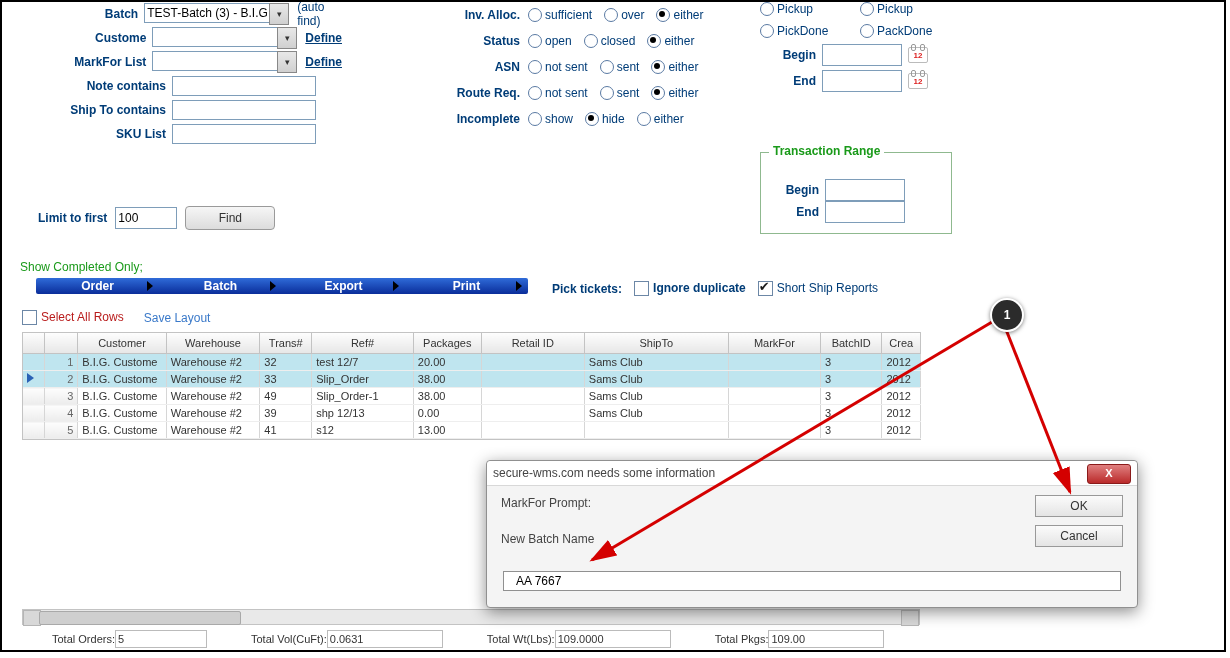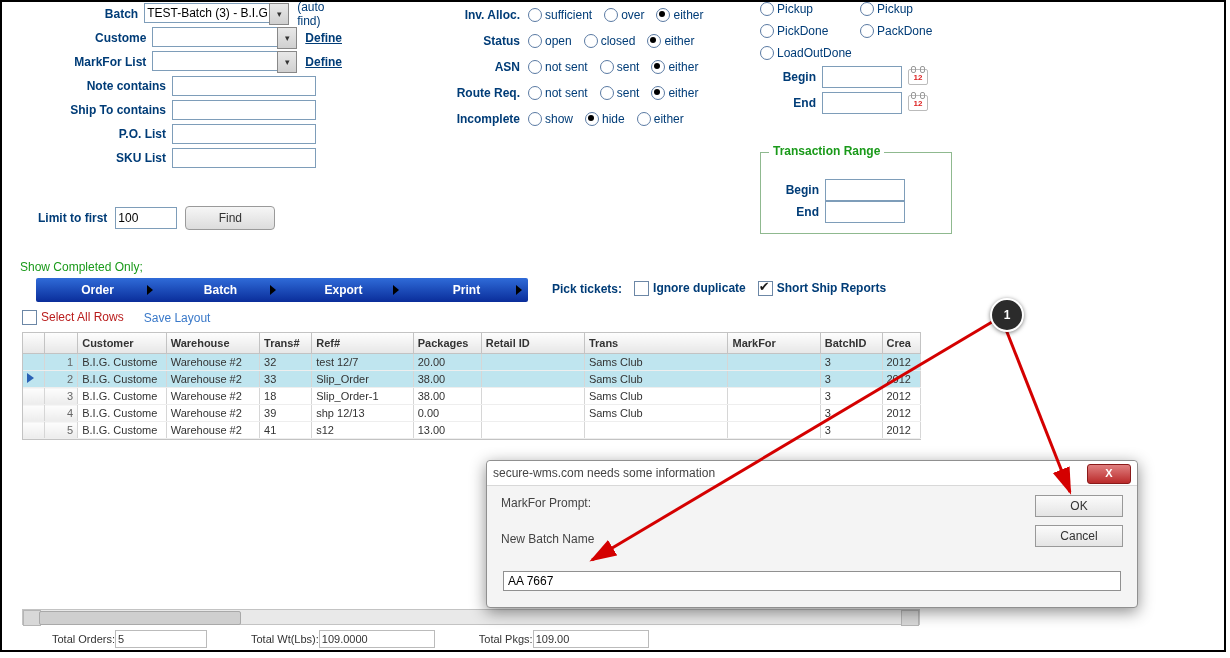--- a/index.html
+++ b/index.html
@@ -129,21 +129,21 @@
   .limit-row .lbl{font-weight:bold;}
   .limit-row input{width:56px;height:20px;border:1px solid #7e9db9;font-size:12px;padding:0 2px;}
   .find-btn{
     width:90px;height:24px;border:1px solid #9a9a9a;border-radius:4px;
     background:linear-gradient(#f6f6f6,#dcdcdc);cursor:pointer;font-size:12px; color:#333;
   }
   .show-completed{
     position:absolute;left:18px;top:258px;color:#1a9a1a;
   }
   .menubar{
-    position:absolute;left:34px;top:276px;height:24px;width:492px;
+    position:absolute;left:34px;top:276px;height:16px;width:492px;
     background:linear-gradient(#2f6bd8,#0a2d9a);border-radius:2px;
     display:flex;align-items:center;color:#fff;font-weight:bold;
   }
   .menubar .mi{flex:1;text-align:center;position:relative;cursor:pointer;}
   .menubar .arw{
     position:absolute;right:6px;top:50%;transform:translateY(-50%);
     width:0;height:0;border-top:5px solid transparent;border-bottom:5px solid transparent;border-left:6px solid #000;
   }
   .pickticket{
     position:absolute;left:550px;top:279px;display:flex;align-items:center;gap:12px;
@@ -158,21 +158,21 @@
   .sellayout .save-layout{color:#3a79c9;cursor:pointer;}
   .grid{
     position:absolute;left:20px;top:330px;width:898px;
     border:1px solid #c3c3c3;border-right:none;
     font-size:11px;color:#333;
   }
   .grid table{border-collapse:collapse;width:100%;}
   .grid th{
     background:linear-gradient(#fdfdfd,#e7e7e7);
     border-right:1px solid #c3c3c3;border-bottom:1px solid #c3c3c3;
-    text-align:left;padding:4px 4px;font-weight:bold;color:#333;
+    text-align:center;padding:4px 4px;font-weight:normal;color:#333;
     overflow:hidden;white-space:nowrap;margin-left:25px;
   }
   .grid td{
     border-right:1px solid #d6d6d6;border-bottom:1px solid #eee;
     padding:2px 4px;white-space:nowrap;overflow:hidden;
   }
   .grid tr.selrow td{background:#bfe5ef;}
   .rownum{width:26px;text-align:right;color:#666;background:linear-gradient(#fdfdfd,#ececec);}
   .rowmarker{width:14px;background:linear-gradient(#fdfdfd,#ececec);}
   .tri{width:0;height:0;border-top:5px solid transparent;border-bottom:5px solid transparent;border-left:7px solid #2a61b5;display:inline-block;}
@@ -207,21 +207,21 @@
     font-size:11px;line-height:16px;cursor:pointer;
   }
   .dialog .body{padding:10px 14px;color:#444;}
   .dialog .buttons{position:absolute;right:14px;top:34px;display:flex;flex-direction:column;gap:8px;}
   .dialog .dbtn{
     width:88px;height:22px;border:1px solid #999;background:linear-gradient(#fbfbfb,#e4e4e4);
     cursor:pointer;font-size:12px;color:#333;
   }
   .dialog input.prompt{
     width:618px;height:20px;border:1px solid #909090;background:#fff;
-    font-size:12px;padding:0 4px;color:#000;box-sizing:border-box;
+    font-size:12px;padding:0 12px;color:#000;box-sizing:border-box;
     position:absolute;left:16px;bottom:16px;
   }
   .callout{
     position:absolute;left:988px;top:296px;
     width:30px;height:30px;border-radius:50%;background:#2b2b2b;
     color:#fff;display:flex;align-items:center;justify-content:center;
     font-weight:bold;border:2px solid #fff;box-shadow:0 1px 4px rgba(0,0,0,.5); z-index:10;
   }
   svg.arrows{position:absolute;left:0;top:0;pointer-events:none;z-index:9;}
 </style>
@@ -259,24 +259,20 @@
       </div>
       <div class="row">
         <span class="lbl">Note contains</span>
         <input type="text" style="width: 138px;" value="">
       </div>
       <div class="row">
         <span class="lbl">Ship To contains</span>
         <input type="text" style="width: 138px;" value="">
       </div>
       <div class="row">
-        <span class="lbl">P.O. List</span>
-        <input type="text" style="width: 138px;" value="">
-      </div>
-      <div class="row">
         <span class="lbl">SKU List</span>
         <input type="text" style="width: 138px;" value="">
       </div>
     </div>
 
     <div class="filters-mid" id="midpanel">
         <div class="row">
           <span class="lbl">Inv. Alloc.</span>
           <span class="ropt">
             <span class="radio"></span>
@@ -365,26 +361,20 @@
           </span>
       </div>
       <div class="rr-row">
         <span class="rr-col">
             <span class="radio"></span>
             <span>PickDone</span>
           </span>
         <span class="rr-col">
             <span class="radio"></span>
             <span>PackDone</span>
-          </span>
-      </div>
-      <div class="rr-row">
-        <span class="rr-col">
-            <span class="radio"></span>
-            <span>LoadOutDone</span>
           </span>
       </div>
       <div class="date-row">
         <span class="lbl">Begin</span>
         <input type="text" value="" style="">
         <span class="cal-ico">
             <span class="ring l"></span>
             <span class="ring r"></span>
           </span>
       </div>
@@ -421,41 +411,41 @@
     <div class="menubar" id="menubar">
         <div class="mi">Order<span class="arw"></span></div>
         <div class="mi">Batch<span class="arw"></span></div>
         <div class="mi">Export<span class="arw"></span></div>
         <div class="mi">Print<span class="arw"></span></div>
       </div>
 
     <div class="pickticket">
       <span class="lbl">Pick tickets:</span>
       <span><span class="chk" id="chk-ign"></span><span style="font-weight:bold;">Ignore duplicate</span></span>
-      <span><span class="chk sel" id="chk-short"></span><span style="font-weight:bold;">Short Ship Reports</span></span>
+      <span><span class="chk sel" id="chk-short"></span><span style="font-weight:normal;">Short Ship Reports</span></span>
     </div>
 
     <div class="sellayout">
       <span><span class="chk"></span><span class="sel-all">Select All Rows</span></span>
       <span class="save-layout">Save Layout</span>
     </div>
 
     <div class="grid">
       <table id="gridtable">
           <thead>
             <tr>
               <th style="width: 14px;">&nbsp;</th>
               <th style="width: 26px;">&nbsp;</th>
               <th style="width: 80px;">Customer</th>
               <th style="width: 86px;">Warehouse</th>
               <th style="width: 44px;">Trans#</th>
               <th style="width: 96px;">Ref#</th>
               <th style="width: 60px;">Packages</th>
               <th style="width: 100px;">Retail ID</th>
-              <th style="width: 144px;">Trans</th>
+              <th style="width: 144px;">ShipTo</th>
               <th style="width: 88px;">MarkFor</th>
               <th style="width: 54px;">BatchID</th>
               <th style="width: 30px;">Crea</th>
             </tr>
           </thead>
           <tbody>
             <tr class="selrow">
               <td class="rowmarker"></td>
               <td class="rownum">1</td>
               <td>B.I.G. Custome</td>
@@ -481,21 +471,21 @@
               <td>Sams Club</td>
               <td></td>
               <td>3</td>
               <td>2012</td>
             </tr>
             <tr>
               <td class="rowmarker"></td>
               <td class="rownum">3</td>
               <td>B.I.G. Custome</td>
               <td>Warehouse #2</td>
-              <td>18</td>
+              <td>49</td>
               <td>Slip_Order-1</td>
               <td>38.00</td>
               <td></td>
               <td>Sams Club</td>
               <td></td>
               <td>3</td>
               <td>2012</td>
             </tr>
             <tr>
               <td class="rowmarker"></td>
@@ -534,20 +524,24 @@
         <div class="thumb"></div>
         <div class="arr r"></div>
     </div>
 
     <div class="totals">
       <div class="seg">
           <span class="lbl">Total Orders:</span>
           <input style="width: 86px;" value="5">
         </div>
       <div class="seg" style="margin-left:44px;">
+          <span class="lbl">Total Vol(CuFt):</span>
+          <input style="width: 110px;" value="0.0631">
+        </div>
+      <div class="seg" style="margin-left:44px;">
           <span class="lbl">Total Wt(Lbs):</span>
           <input style="width: 110px;" value="109.0000">
         </div>
       <div class="seg" style="margin-left:44px;">
           <span class="lbl">Total Pkgs:</span>
           <input style="width: 110px;" value="109.00">
         </div>
     </div>
 
     <div class="dialog">

